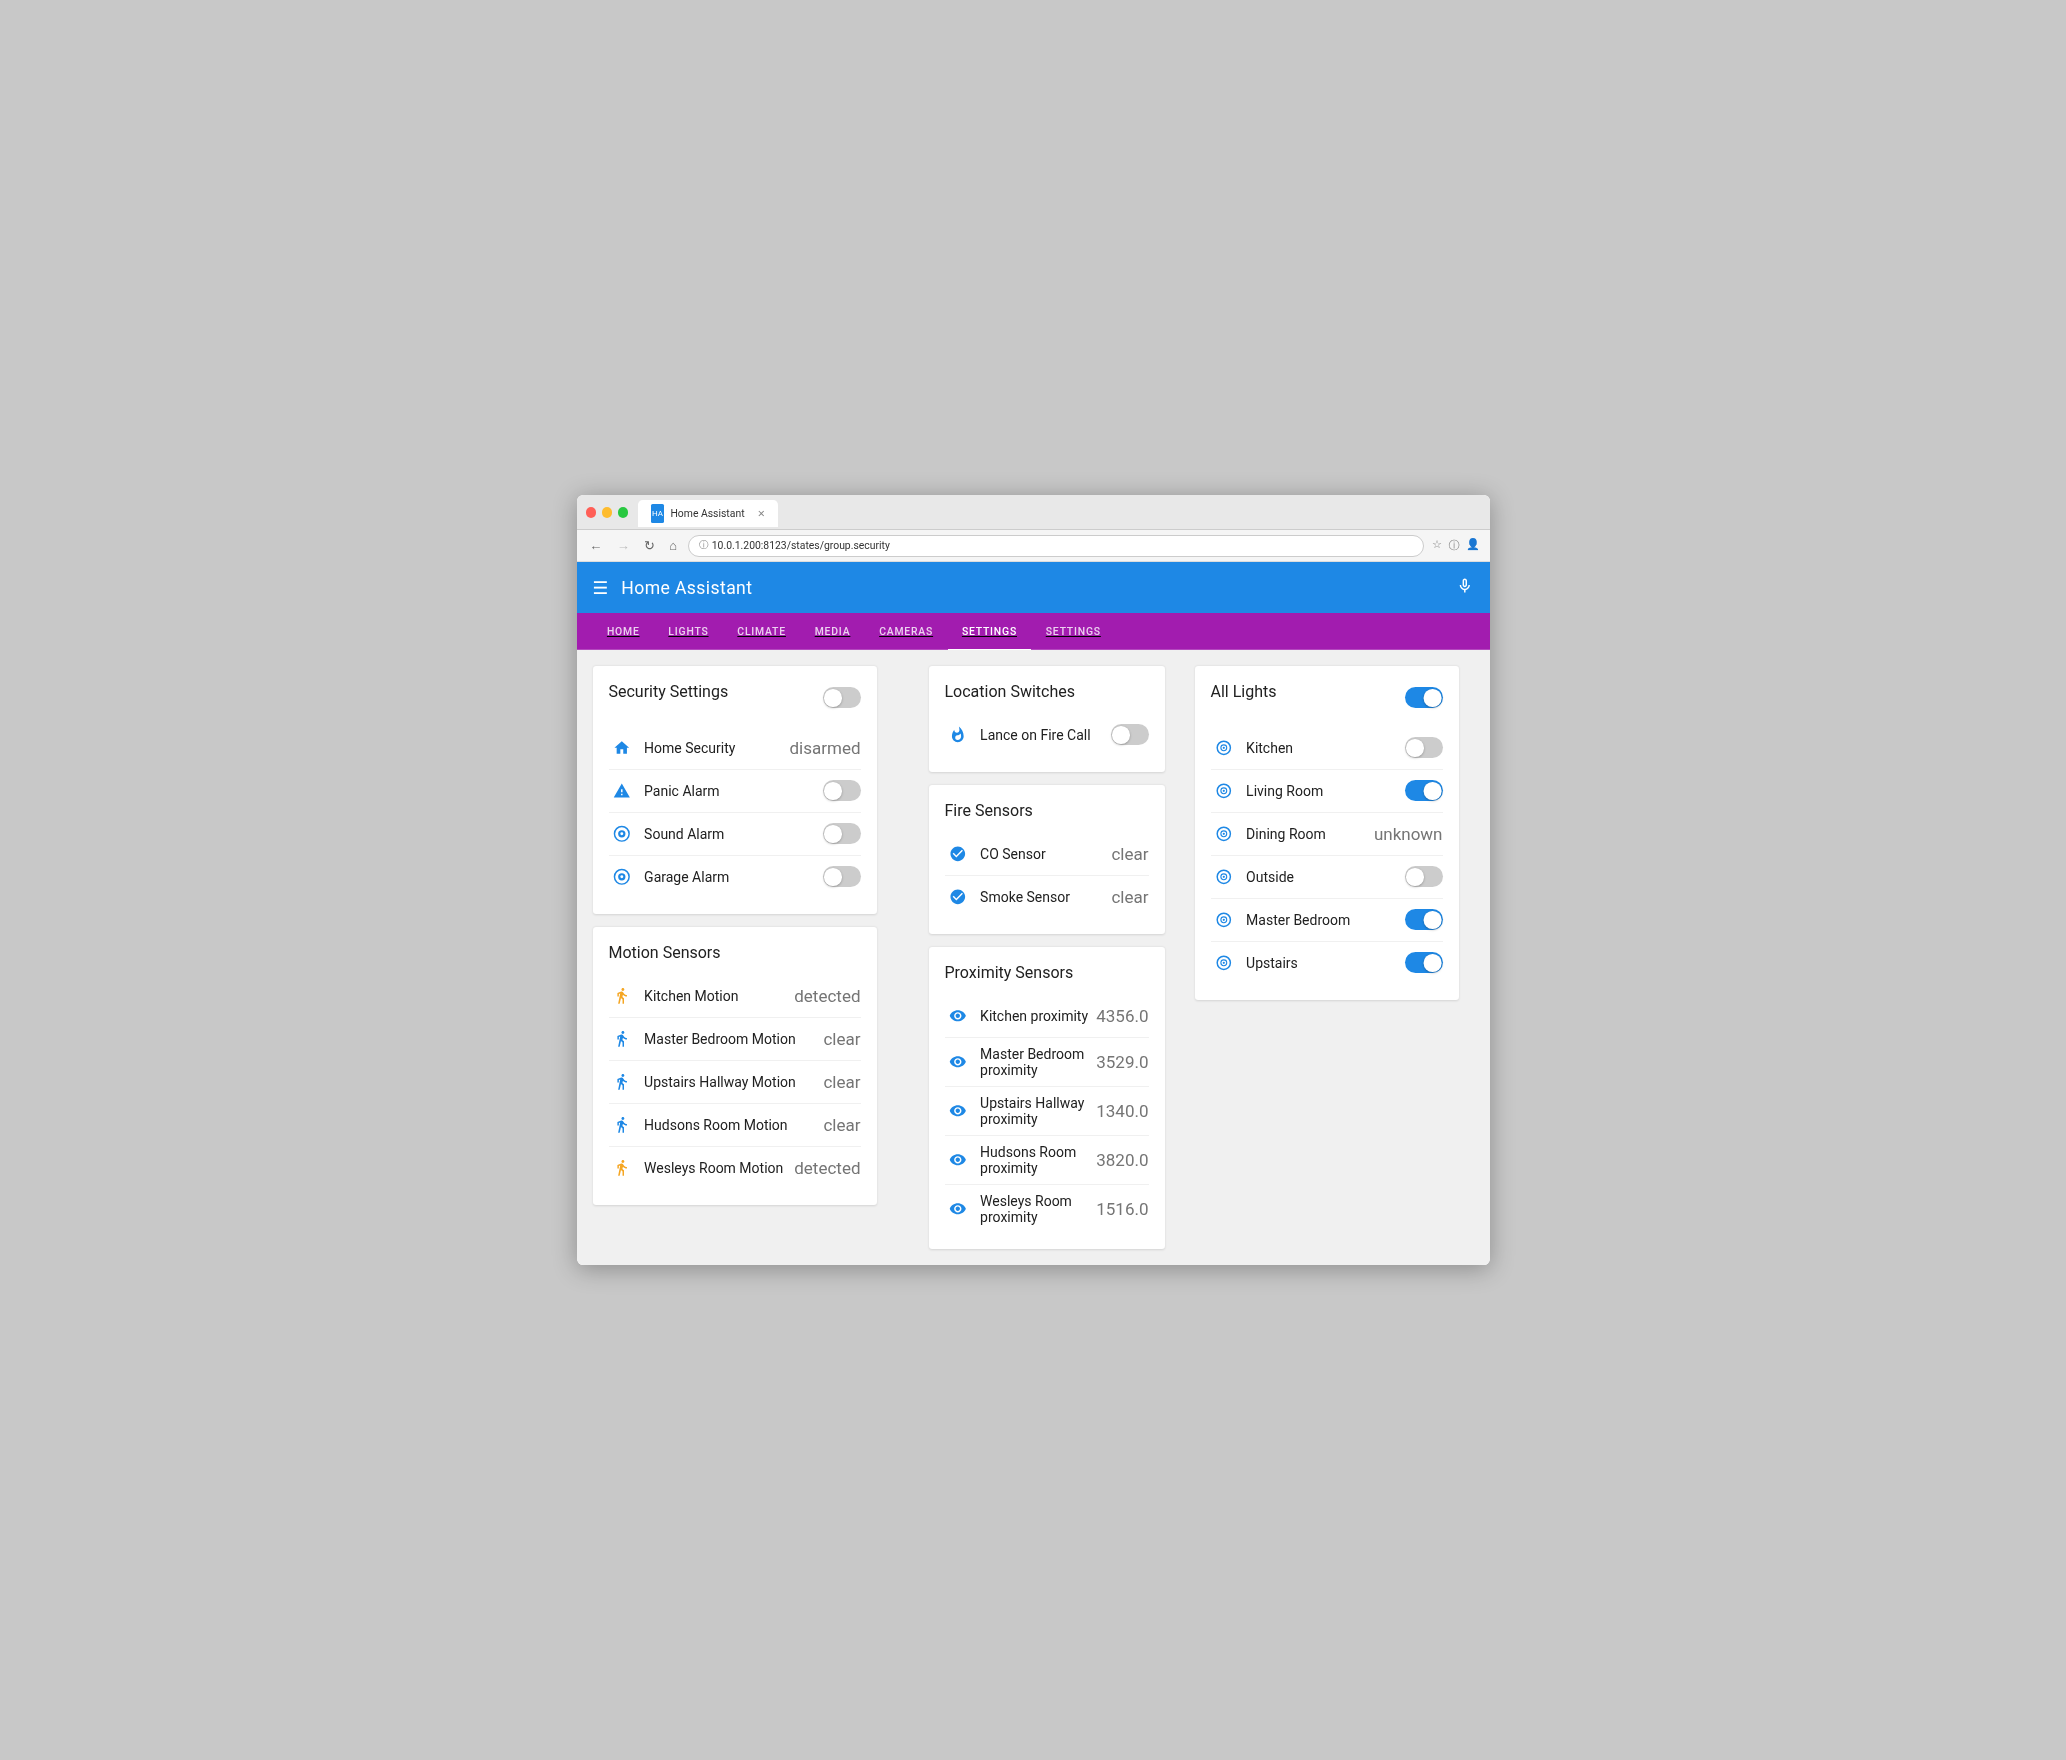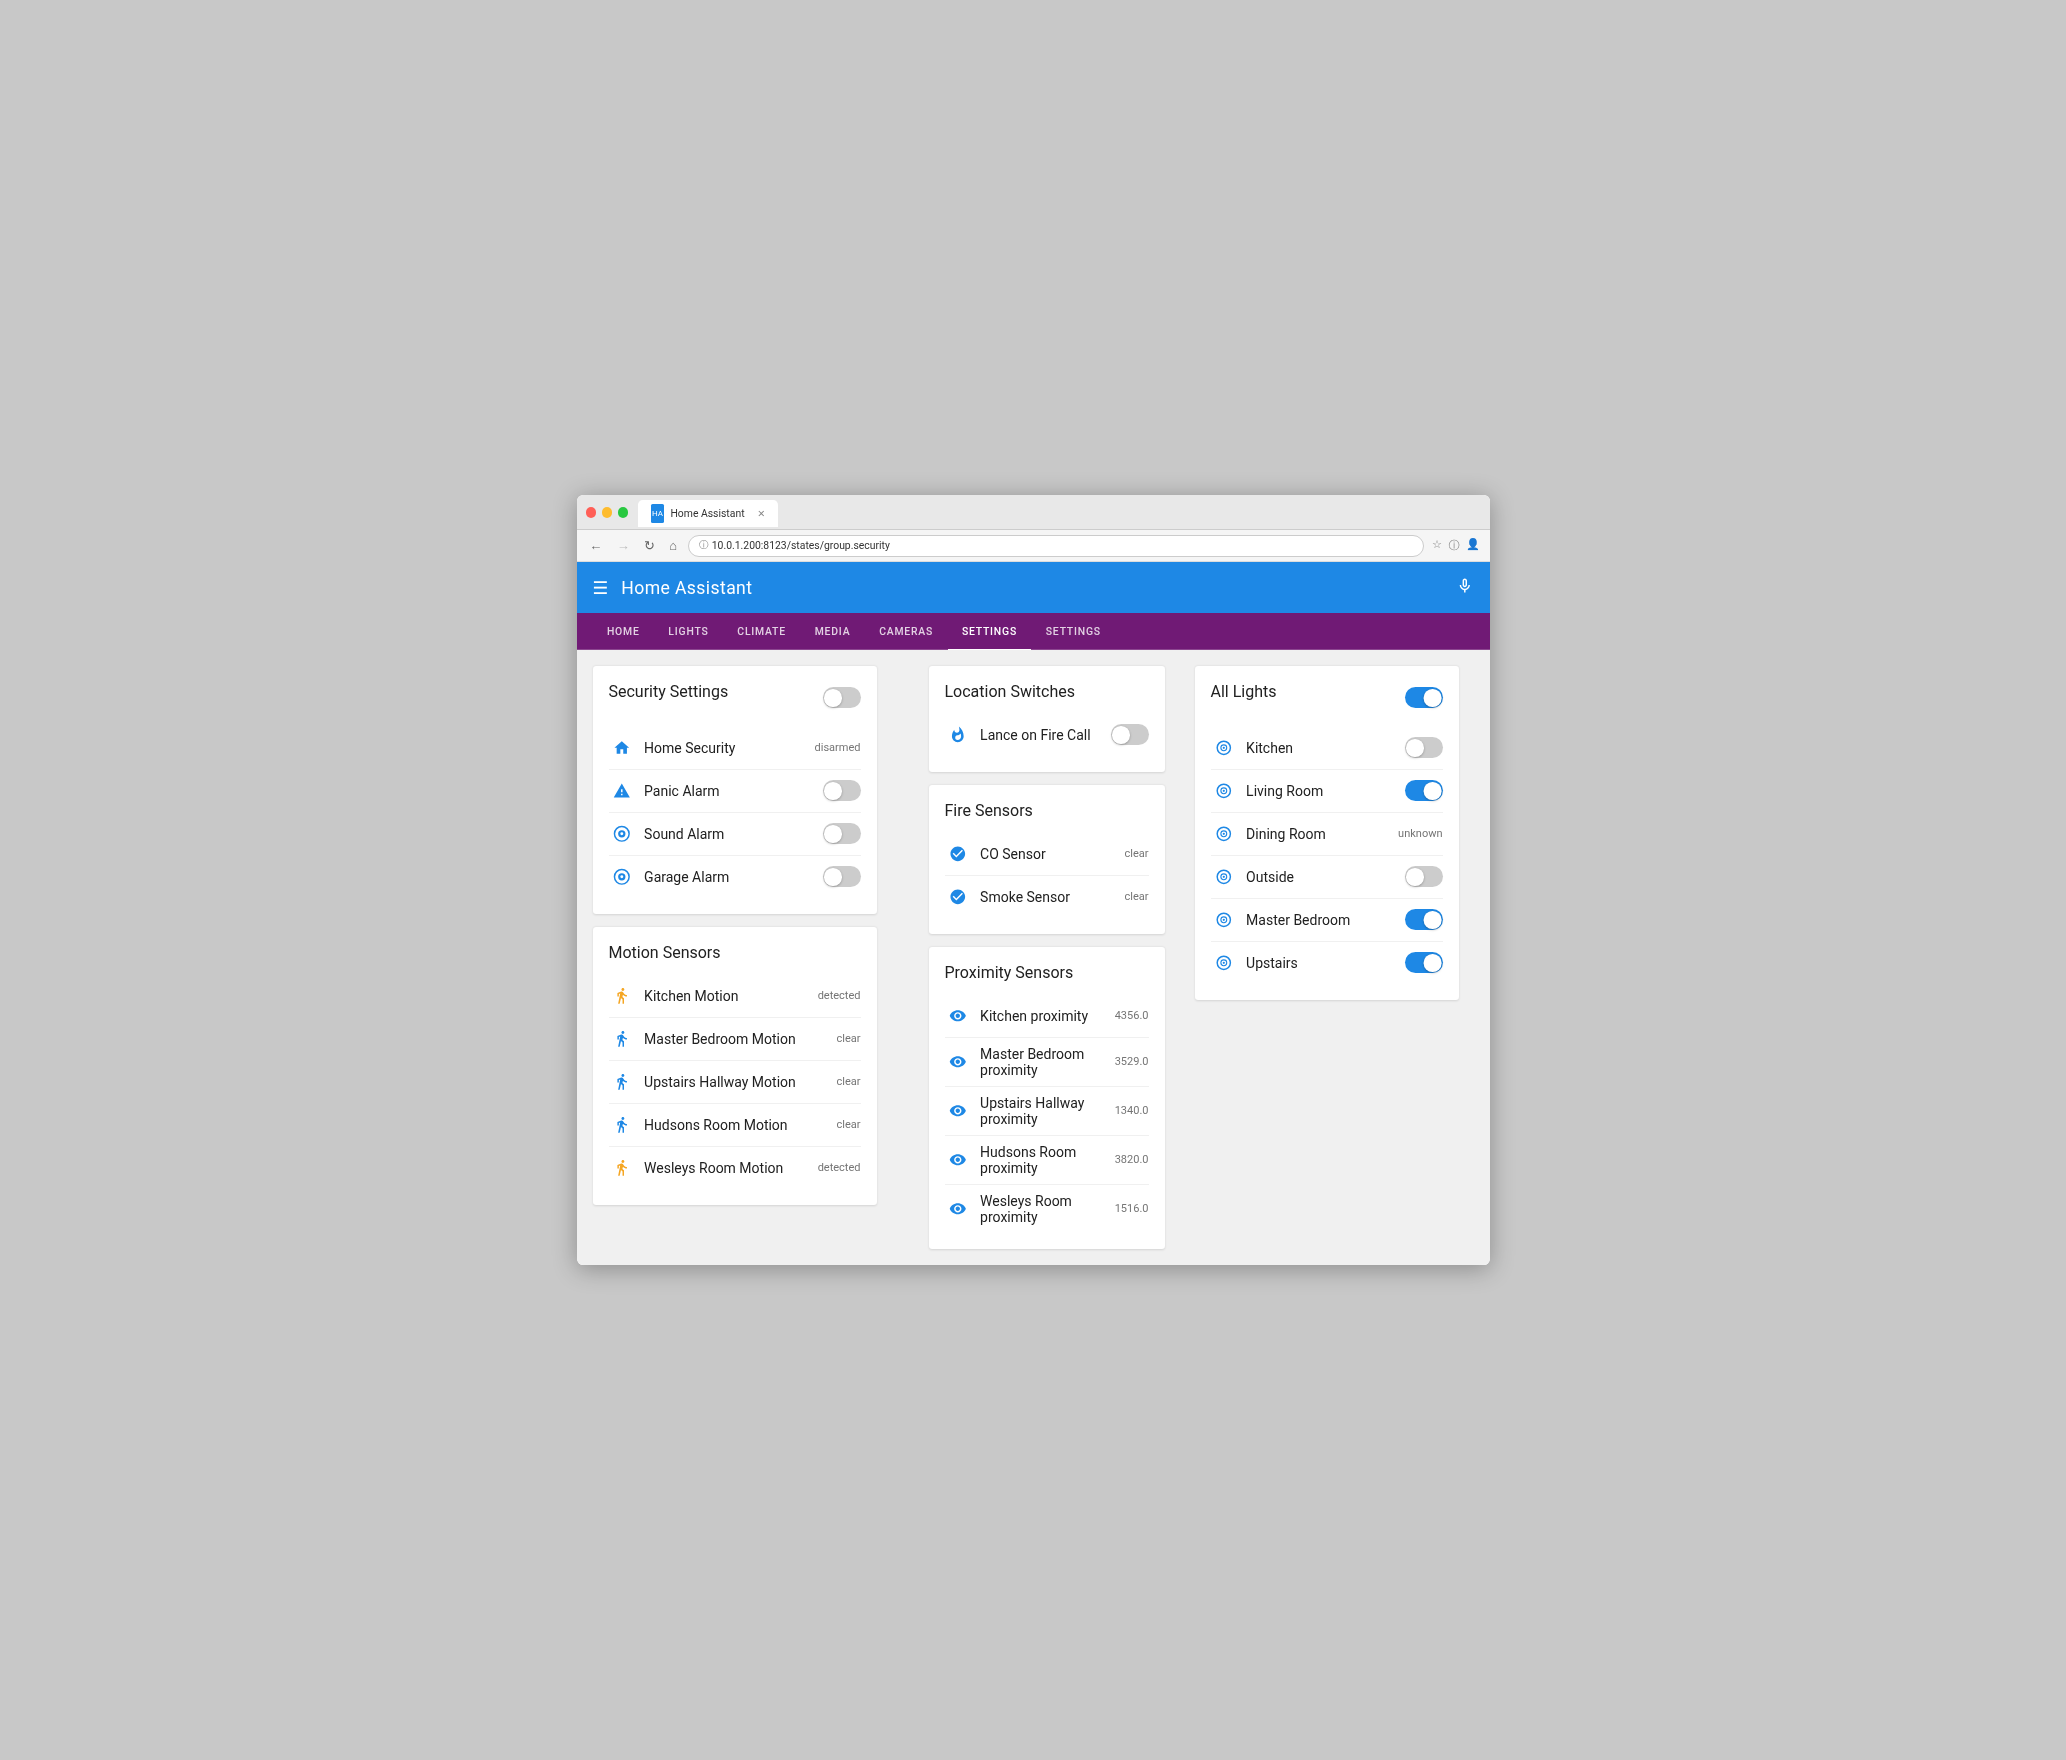--- a/index.html
+++ b/index.html
@@ -131,25 +131,26 @@
       font-weight: 400;
       letter-spacing: 0.4px;
     }
     .mic-icon {
       color: white;
       font-size: 17.6px;
       cursor: pointer;
     }
     
     .app-nav {
-      background: #701a75;
+      background: #a21caf;
       display: flex;
       gap: 0;
       padding: 0 16px;
       border-bottom: 1.6px solid rgba(255,255,255,0.2);
+      text-decoration: underline;
     }
     .nav-item {
       color: rgba(255,255,255,0.8);
       font-size: 10.4px;
       font-weight: 500;
       letter-spacing: 0.8px;
       padding: 11.2px 14.4px;
       cursor: pointer;
       text-decoration: none;
     }
@@ -197,21 +198,21 @@
       justify-content: center;
       margin-right: 9.6px;
       flex-shrink: 0;
     }
     .row-label {
       flex: 1;
       font-size: 14px;
       color: #212121;
     }
     .row-value {
-      font-size: 11px;
+      font-size: 17px;
       color: #757575;
     }
     
     .toggle {
       position: relative;
       width: 38px;
       height: 21px;
       flex-shrink: 0;
     }
     .toggle input { opacity: 0; width: 0; height: 0; }

